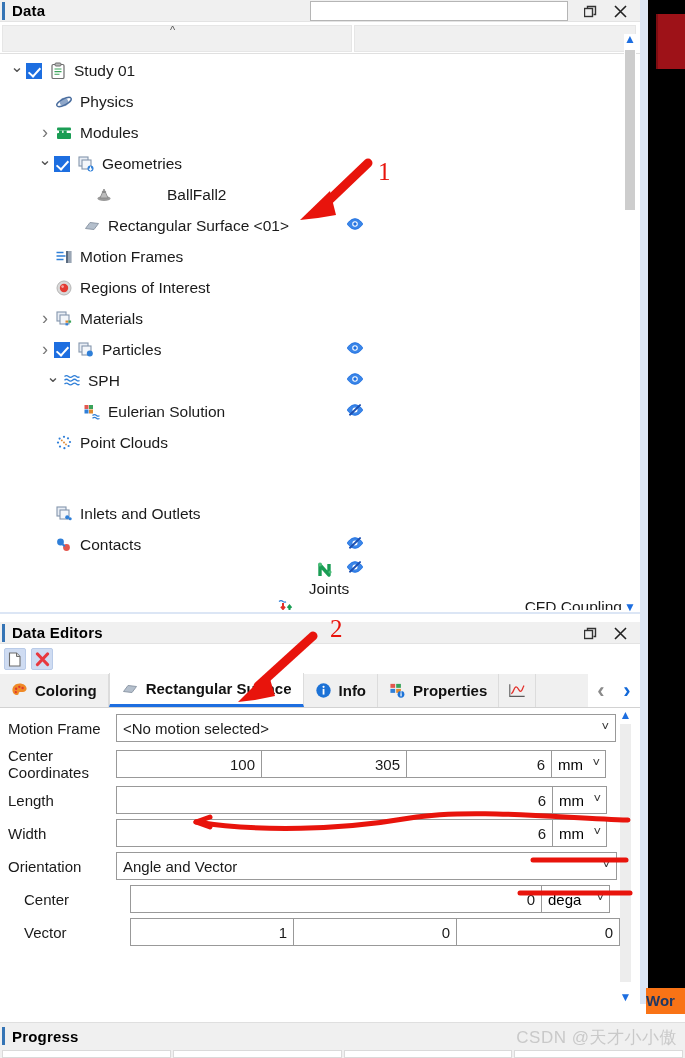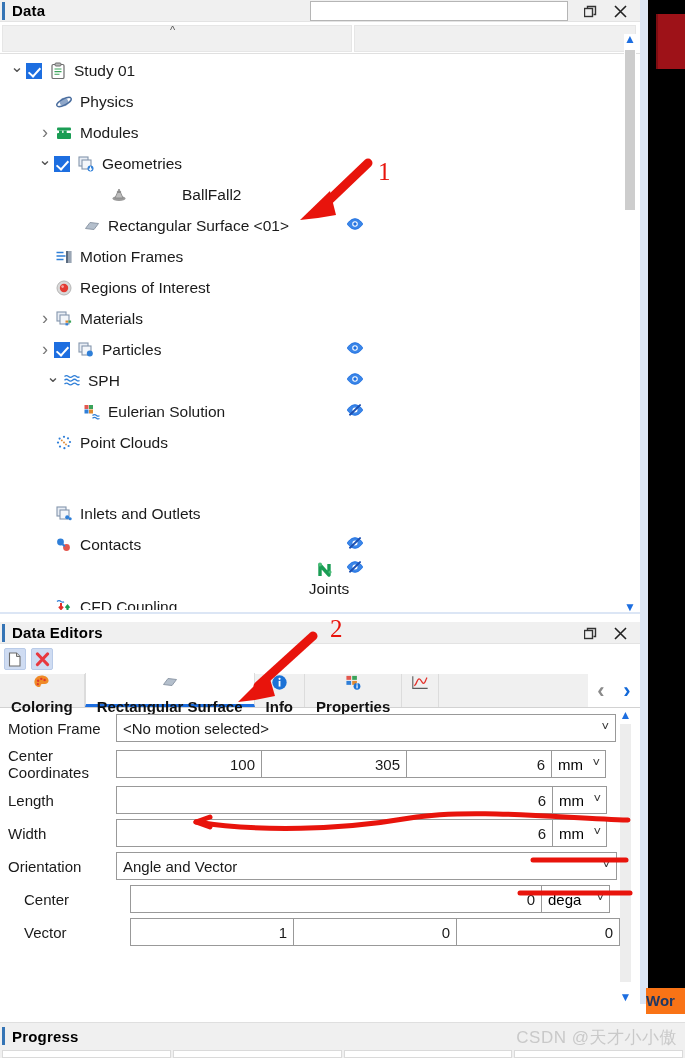--- a/index.html
+++ b/index.html
@@ -133,21 +133,21 @@
     width: 22px; height: 22px; background: #cfdcf2; border: 1px solid #b9cbe8;
     display: flex; align-items: center; justify-content: center; border-radius: 2px;
   }
   .tabs {
     display: flex; align-items: flex-end; height: 34px;
     border-bottom: 1px solid #d2d2d2; background: #f0f0f0; position: relative;
   }
   .tab {
     display: flex; align-items: center; gap: 7px; height: 33px;
     padding: 0 11px; font-size: 15px; font-weight: bold; color: #111;
-    border-right: 1px solid #dcdcdc; background: #f0f0f0; white-space: nowrap; flex-direction: column;
+    border-right: 1px solid #dcdcdc; background: #f0f0f0; white-space: nowrap;
   }
   .tab.active {
     background: #fff; border-bottom: 3px solid #1d6ee0; height: 34px;
     border-left: 1px solid #dcdcdc;
   }
   .tab.iconly { padding: 0 9px; }
   .tabnav {
     margin-left: auto; display:flex; height:33px; background:#fff;
   }
   .tabnav div {
@@ -290,21 +290,21 @@
           <span class="ic">
             <svg width="18" height="18" viewBox="0 0 18 18">
               <rect x="2" y="2" width="9" height="9" fill="#e9eef5" stroke="#8496ad" stroke-width="1.1"></rect>
               <rect x="5" y="5" width="9" height="9" fill="#f3f6fa" stroke="#8496ad" stroke-width="1.1"></rect>
               <circle cx="13.5" cy="13.5" r="3" fill="#2f7fd8"></circle>
               <path d="M13.5 11.6v3.4M12 13.6l1.5 1.5 1.5-1.5" stroke="#fff" stroke-width="1.1" fill="none"></path>
             </svg>
           </span>
           <span class="label">Geometries</span>
         </div>
-        <div class="row" style="padding-left: 44px; gap: 47px;">
+        <div class="row" style="padding-left: 29px; gap: 47px;">
           <span class="twisty"></span>
           <span class="ic">
             <svg width="18" height="18" viewBox="0 0 18 18">
               <ellipse cx="9" cy="12.5" rx="6.5" ry="2.6" fill="#9a9a9a"></ellipse>
               <path d="M5 12 L9 3 L13 12 Z" fill="#bdbdbd" stroke="#8a8a8a" stroke-width="0.9"></path>
               <ellipse cx="9" cy="6" rx="2.3" ry="1" fill="#8a8a8a"></ellipse>
             </svg>
           </span>
           <span class="label">BallFall2</span>
         </div>
@@ -481,21 +481,21 @@
           </span>
           <span class="label">Joints</span>
           <span class="eye">
             <svg width="18" height="14" viewBox="0 0 20 14">
               <path d="M10 1.2C4.8 1.2 1.4 7 1.4 7s3.4 5.8 8.6 5.8S18.6 7 18.6 7 15.2 1.2 10 1.2z" fill="#3b86e8" stroke="#1d6ee0" stroke-width="1.1"></path>
               <circle cx="10" cy="7" r="2.8" fill="#fff"></circle>
               <path d="M4.4 12.2 L15.6 1.6" stroke="#1d4fb0" stroke-width="2.2" stroke-linecap="round"></path>
             </svg>
           </span>
         </div>
-        <div class="row" style="padding-left: 36px;">
+        <div class="row" style="padding-left: 36px; justify-content: space-between;">
           <span class="twisty"></span>
           <span class="ic">
             <svg width="18" height="18" viewBox="0 0 18 18">
               <path d="M2 3.5q2-1.6 4 0 q1.6 1.2 3 .2" stroke="#2f7fd8" stroke-width="1.2" fill="none"></path>
               <path d="M2 14.5q2-1.6 4 0 q1.6 1.2 3 .2" stroke="#2f7fd8" stroke-width="1.2" fill="none"></path>
               <path d="M6 5 V10 M4 8.6 l2 2.4 2-2.4" stroke="#e3302a" stroke-width="2" fill="none"></path>
               <path d="M12.5 14 V8 M10.6 9.8 l1.9-2.2 1.9 2.2" stroke="#1a9d54" stroke-width="2" fill="none"></path>
             </svg>
           </span>
           <span class="label">CFD Coupling</span>

